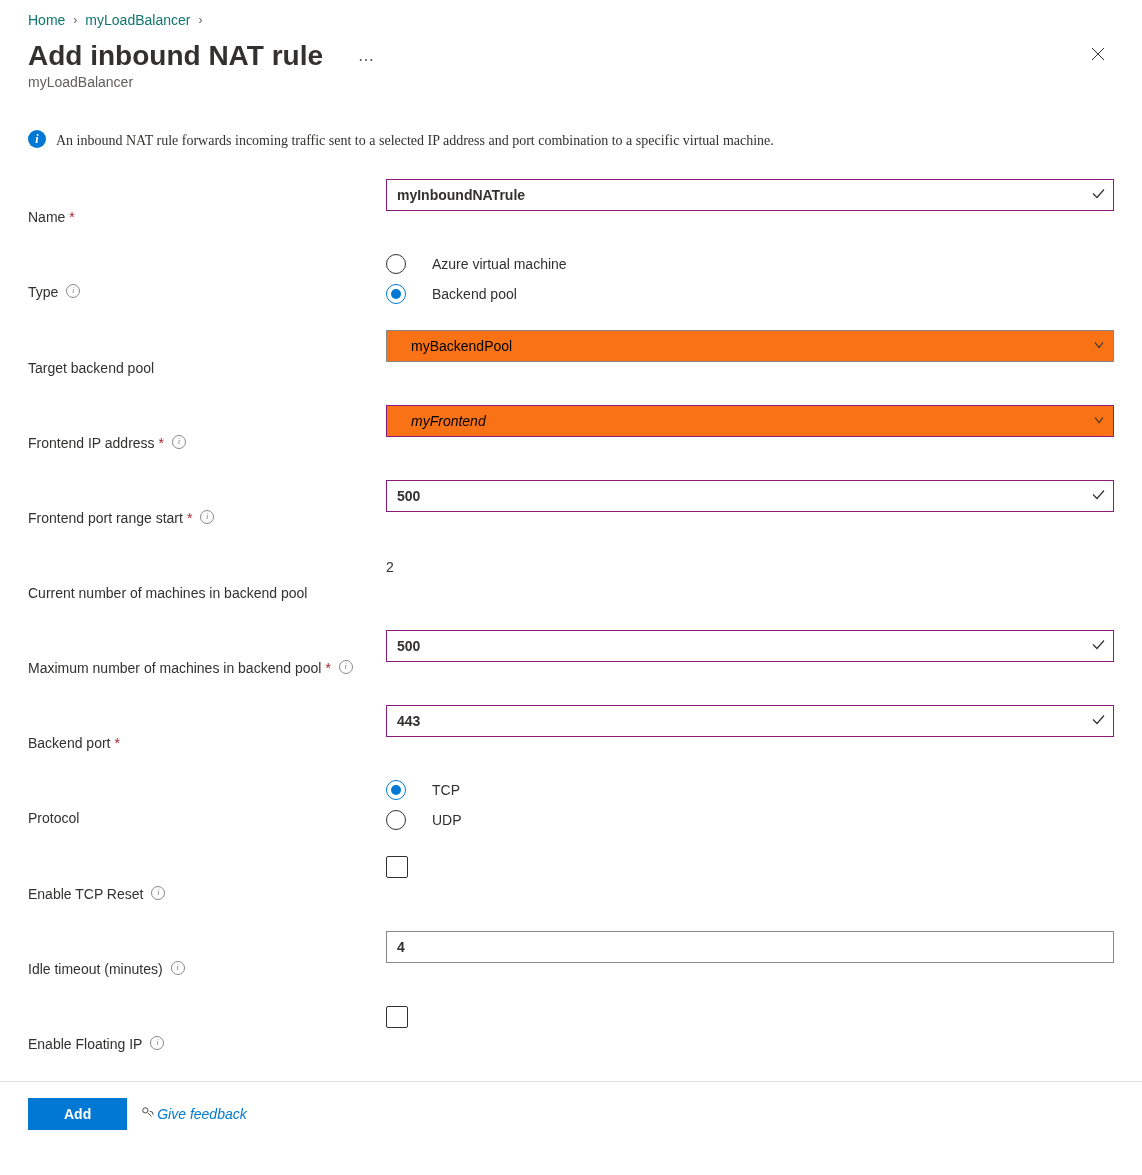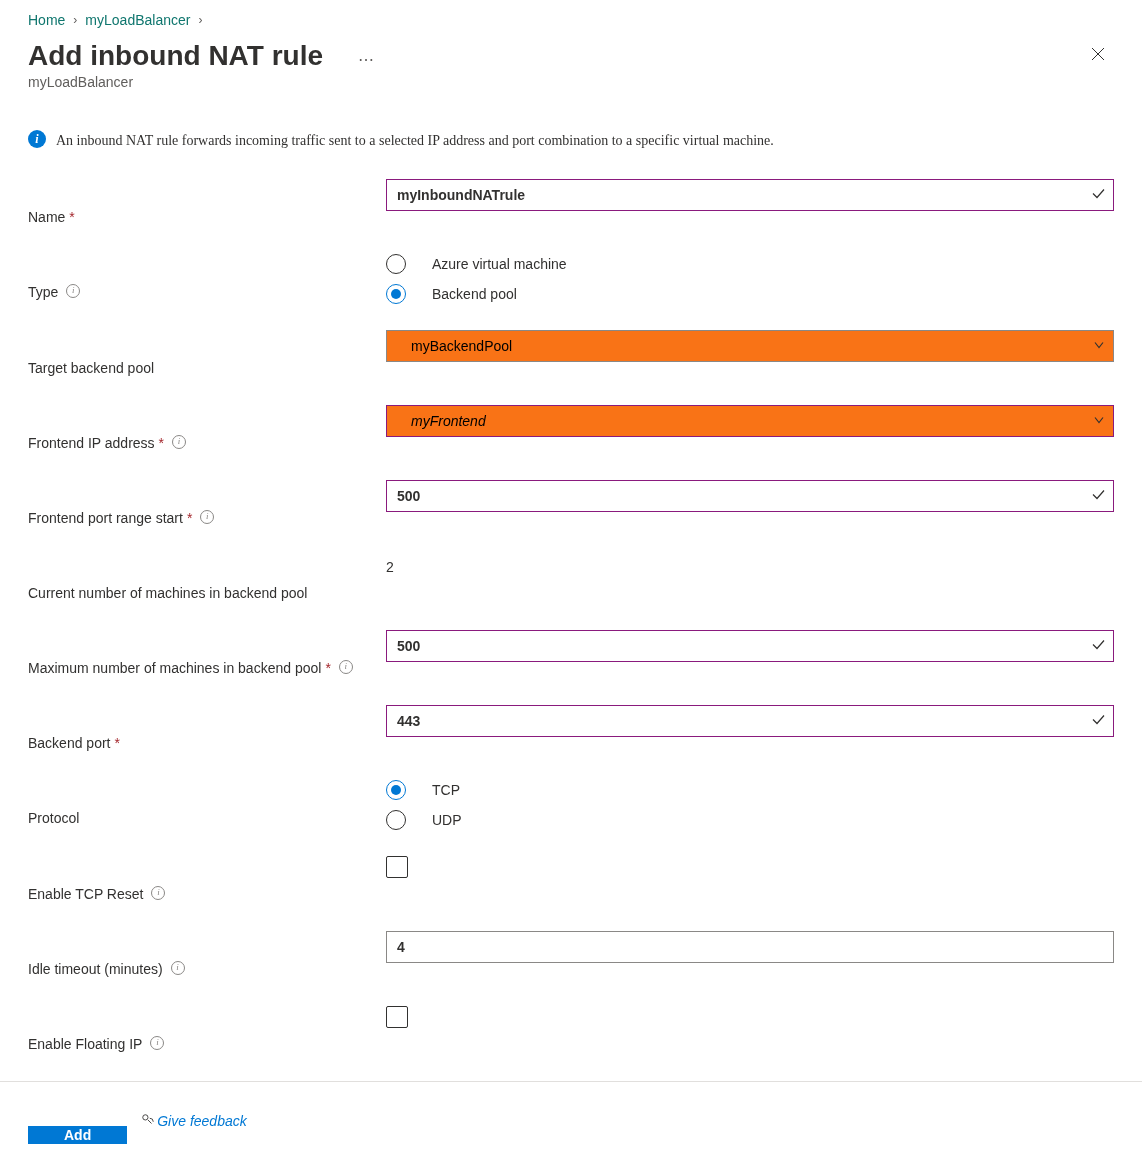--- a/index.html
+++ b/index.html
@@ -149,27 +149,26 @@
     padding: 16px 28px 30px 28px;
     display: flex;
     align-items: center;
     gap: 14px;
     margin-top: 8px;
   }
   .add-btn {
     background: #0078d4;
     color: #fff;
     border: none;
-    height: 18px;
+    height: 32px;
     padding: 0 36px;
     font-size: 14px;
     font-weight: 600;
     cursor: pointer;
     font-family: inherit;
-    margin-top: 28px;
   }
   .feedback-link {
     color: #0078d4;
     text-decoration: none;
     display: inline-flex;
     align-items: center;
     gap: 2px;
     font-style: italic;
   }
   .fb-icon svg { stroke: #323130; }

